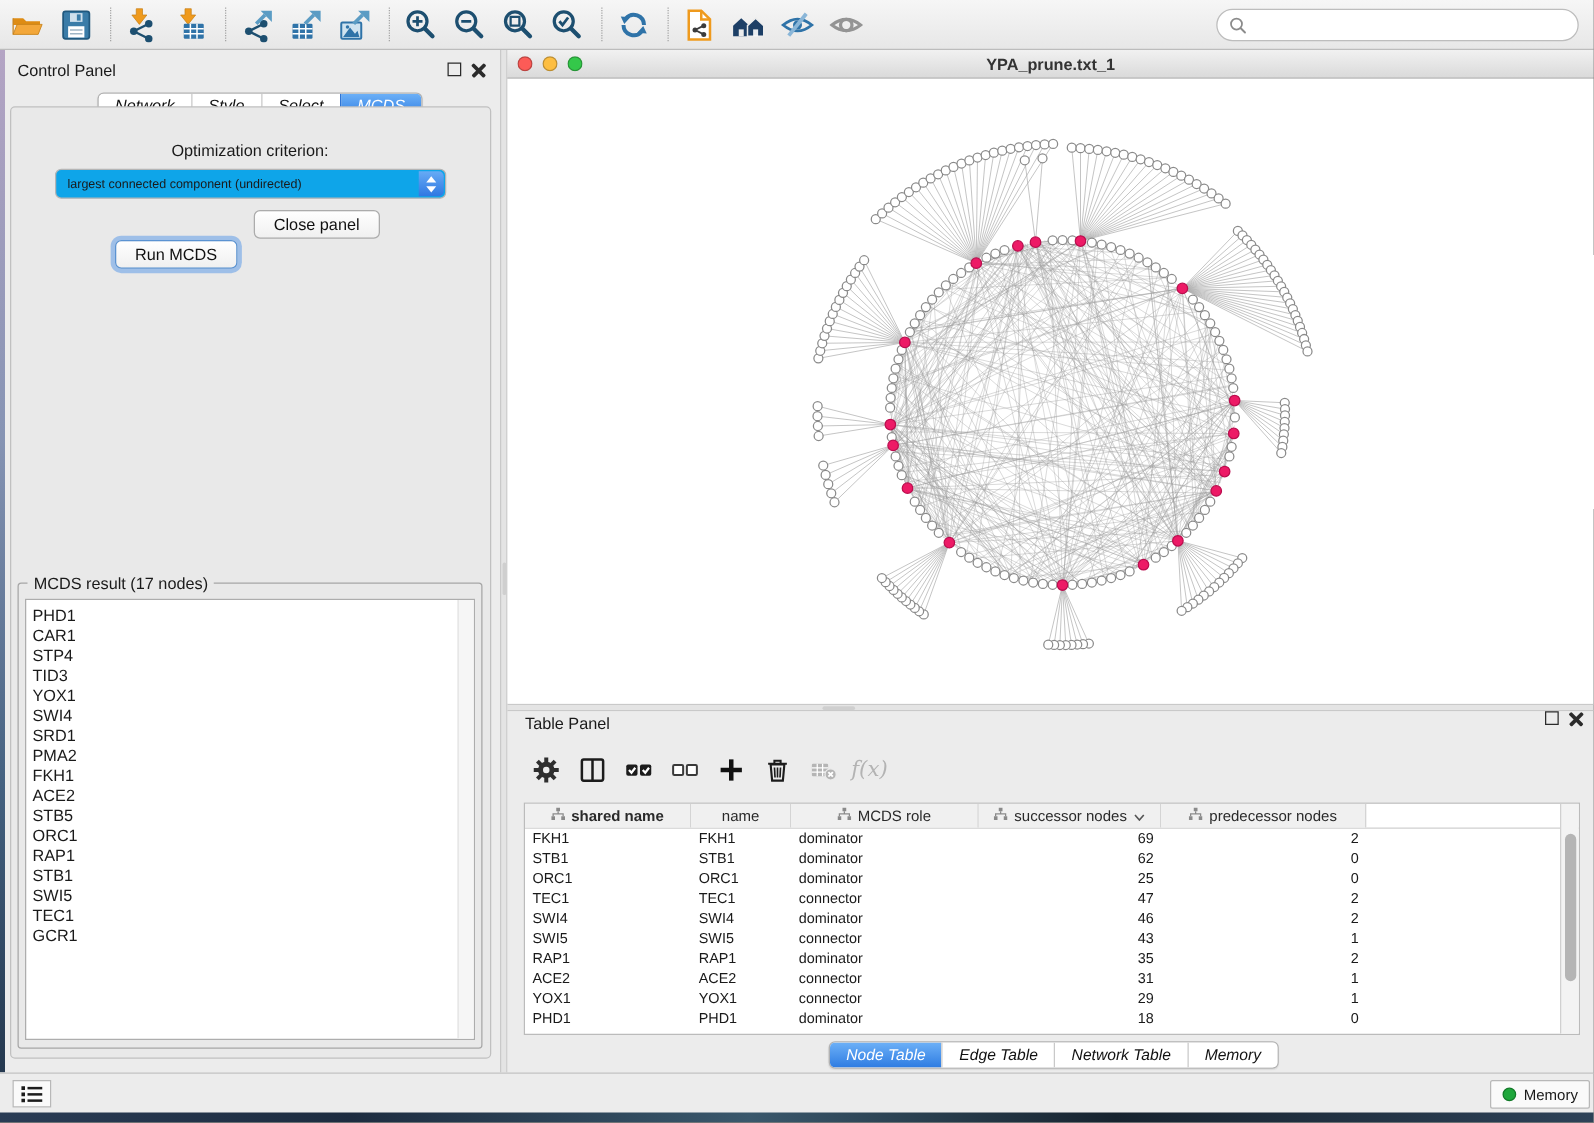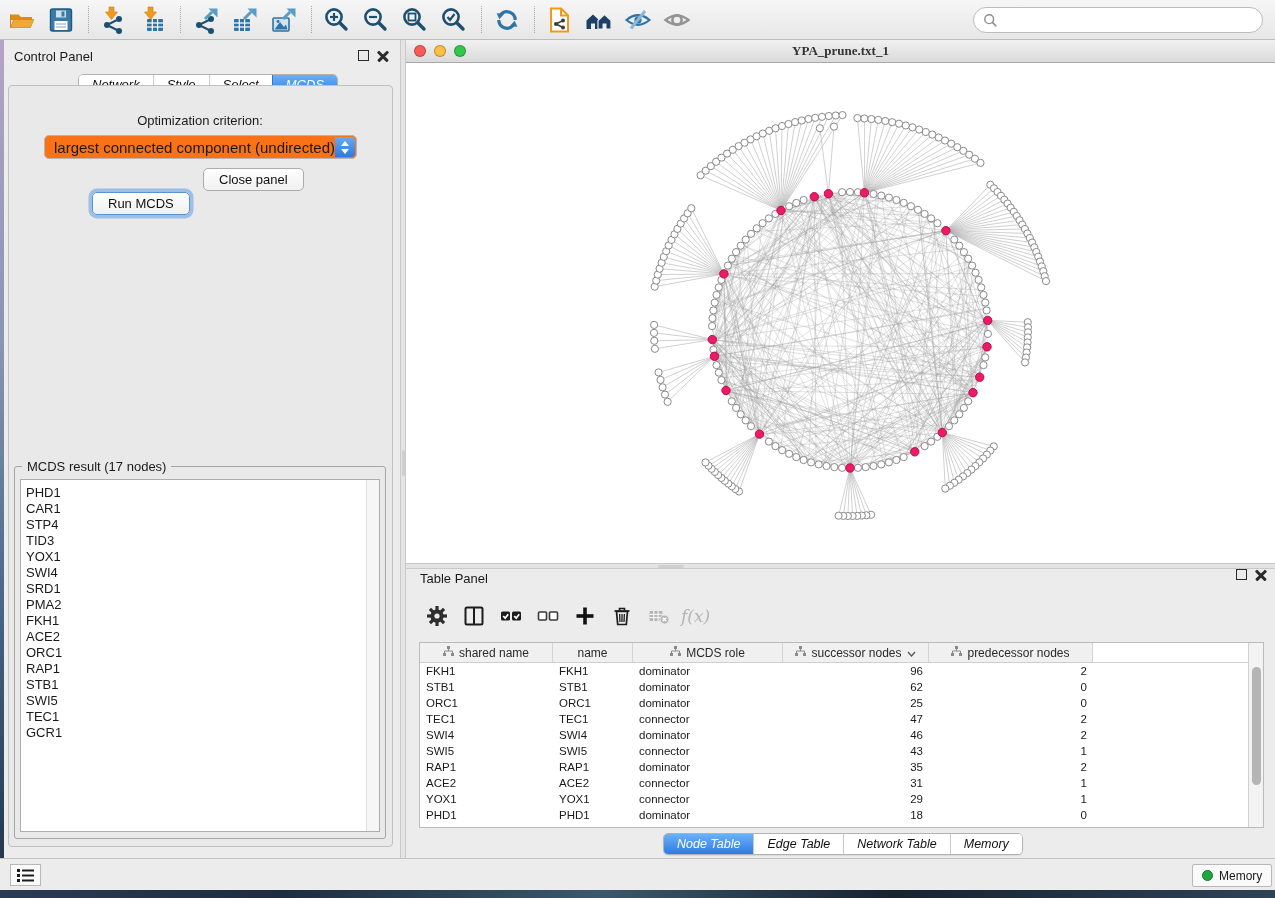--- a/index.html
+++ b/index.html
@@ -44,22 +44,22 @@
   .seg .seg-tab { display:flex; align-items:center; padding:0 13px; font-size:13px;
     border-left:1px solid #c9c9c9; cursor:pointer; background:#fff; color:#111;font-style:italic; }
   .seg .seg-tab:first-child { border-left:none; }
   .seg .seg-tab.selected { background:linear-gradient(#6cb0f7,#2e7ce2); color:#fff;
     border-left-color:#2e74d4; }
   #cp-tabs { left:78px; top:74px; }
 
   #cp-body { left:8px; top:85px; width:385px; height:762px; background:#e9e9e9;
     border:1px solid #c0c0c0; border-radius:4px; }
   #opt-label { left:0; top:113px; width:400px; text-align:center; font-size:13px; }
-  #criterion { left:44px; top:135px; width:313px; height:24px; background:#f97316;
-    border:1px solid #b5b5b5; border-radius:5px; font-size:15px; display:flex;
+  #criterion { left:44px; top:135px; width:313px; height:24px; background:#0ea5e9;
+    border:1px solid #b5b5b5; border-radius:5px; font-size:10px; display:flex;
     align-items:center; padding-left:9px; cursor:pointer; }
   #criterion-cap { position:absolute; right:1px; top:1px; bottom:1px; width:20px;
     border-radius:0 4px 4px 0; background:linear-gradient(#67abf5,#2f78e2);
     display:flex; flex-direction:column; align-items:center; justify-content:center; gap:3px; }
   .chev-up { width:0; height:0; border-left:4px solid transparent; border-right:4px solid transparent;
     border-bottom:5px solid #fff; }
   .chev-dn { width:0; height:0; border-left:4px solid transparent; border-right:4px solid transparent;
     border-top:5px solid #fff; }
   .mac-btn { height:23px; background:linear-gradient(#ffffff,#f0f0f0); border:1px solid #acacac;
     border-radius:5px; font:13px "Liberation Sans",sans-serif; padding:0 15px; cursor:pointer; color:#111; }
@@ -82,21 +82,21 @@
   #vsplit .grip { position:absolute; left:0.5px; top:410px; width:3px; height:26px;
     background:#cfcfcf; border-radius:2px; }
   #hsplit { left:406px; top:563px; width:869px; height:6px; background:#e4e4e4;
     border-top:1px solid #c9c9c9; border-bottom:1px solid #c9c9c9; cursor:row-resize; }
   #hsplit .grip { position:absolute; left:252px; top:1px; width:26px; height:3px;
     background:#cfcfcf; border-radius:2px; }
 
   
   #net-titlebar { left:406px; top:40px; width:869px; height:23px;
     background:linear-gradient(#f1f1f1,#dadada); border-bottom:1px solid #a9a9a9;
-    display:flex; align-items:center;font-family:Liberation Serif, serif; }
+    display:flex; align-items:center; }
   .traffic { width:12px; height:12px; border-radius:50%; margin-left:8px; cursor:pointer;
     border:0.5px solid rgba(0,0,0,.25); }
   #net-title { position:absolute; left:0; width:869px; text-align:center; font-size:13px;
     font-weight:bold; color:#333; pointer-events:none; }
   #net-canvas { left:406px; top:63px; width:869px; height:500px; background:#fff; }
 
   
   #table-panel { left:406px; top:569px; width:869px; height:289px; background:#ececec; }
   #tp-title { left:420px; top:571px; font-size:13px; }
   #tp-toolbar { left:414px; top:594px; width:853px; height:44px; background:#ececec;
@@ -313,20 +313,21 @@
         <div class="result-item">PHD1</div>
         <div class="result-item">CAR1</div>
         <div class="result-item">STP4</div>
         <div class="result-item">TID3</div>
         <div class="result-item">YOX1</div>
         <div class="result-item">SWI4</div>
         <div class="result-item">SRD1</div>
         <div class="result-item">PMA2</div>
         <div class="result-item">FKH1</div>
         <div class="result-item">ACE2</div>
+        <div class="result-item">STB5</div>
         <div class="result-item">ORC1</div>
         <div class="result-item">RAP1</div>
         <div class="result-item">STB1</div>
         <div class="result-item">SWI5</div>
         <div class="result-item">TEC1</div>
         <div class="result-item">GCR1</div>
       </div>
     <div id="result-scroll"></div>
   </div>
 
@@ -1143,21 +1144,21 @@
           <circle cx="16.5" cy="14.5" r="4.5" fill="#b5b5b5" stroke="#ececec" stroke-width="1"></circle>
           <g stroke="#fff" stroke-width="1.6">
             <line x1="14.7" y1="12.7" x2="18.3" y2="16.3"></line>
             <line x1="18.3" y1="12.7" x2="14.7" y2="16.3"></line>
           </g>
         </svg></span>
       <span id="fx-glyph">f(x)</span>
     </div>
   <div id="table-wrap" class="abs">
     <div id="thead">
-        <div class="th" style="width: 133px;">
+        <div class="th" style="width: 133px; font-weight: bold;">
           <span><svg width="11" height="11" viewBox="0 0 11 11">
               <g fill="#8a8a8a">
                 <rect x="4" y="0" width="3" height="3"></rect>
                 <rect x="0" y="7" width="3" height="3"></rect>
                 <rect x="8" y="7" width="3" height="3"></rect>
               </g>
               <g stroke="#8a8a8a" stroke-width="1" fill="none">
                 <path d="M5.5 3v2M1.5 7V5h8v2"></path>
               </g>
             </svg></span>
@@ -1207,21 +1208,21 @@
               </g>
             </svg></span>
           <span>predecessor nodes</span>
         </div>
       </div>
     <div id="tbody">
         <div class="tr">
           <div class="td" style="width: 133px;">FKH1</div>
           <div class="td" style="width: 80px;">FKH1</div>
           <div class="td" style="width: 150px;">dominator</div>
-          <div class="td num" style="width: 146px;">96</div>
+          <div class="td num" style="width: 146px;">69</div>
           <div class="td num" style="width: 164px;">2</div>
         </div>
         <div class="tr">
           <div class="td" style="width: 133px;">STB1</div>
           <div class="td" style="width: 80px;">STB1</div>
           <div class="td" style="width: 150px;">dominator</div>
           <div class="td num" style="width: 146px;">62</div>
           <div class="td num" style="width: 164px;">0</div>
         </div>
         <div class="tr">

